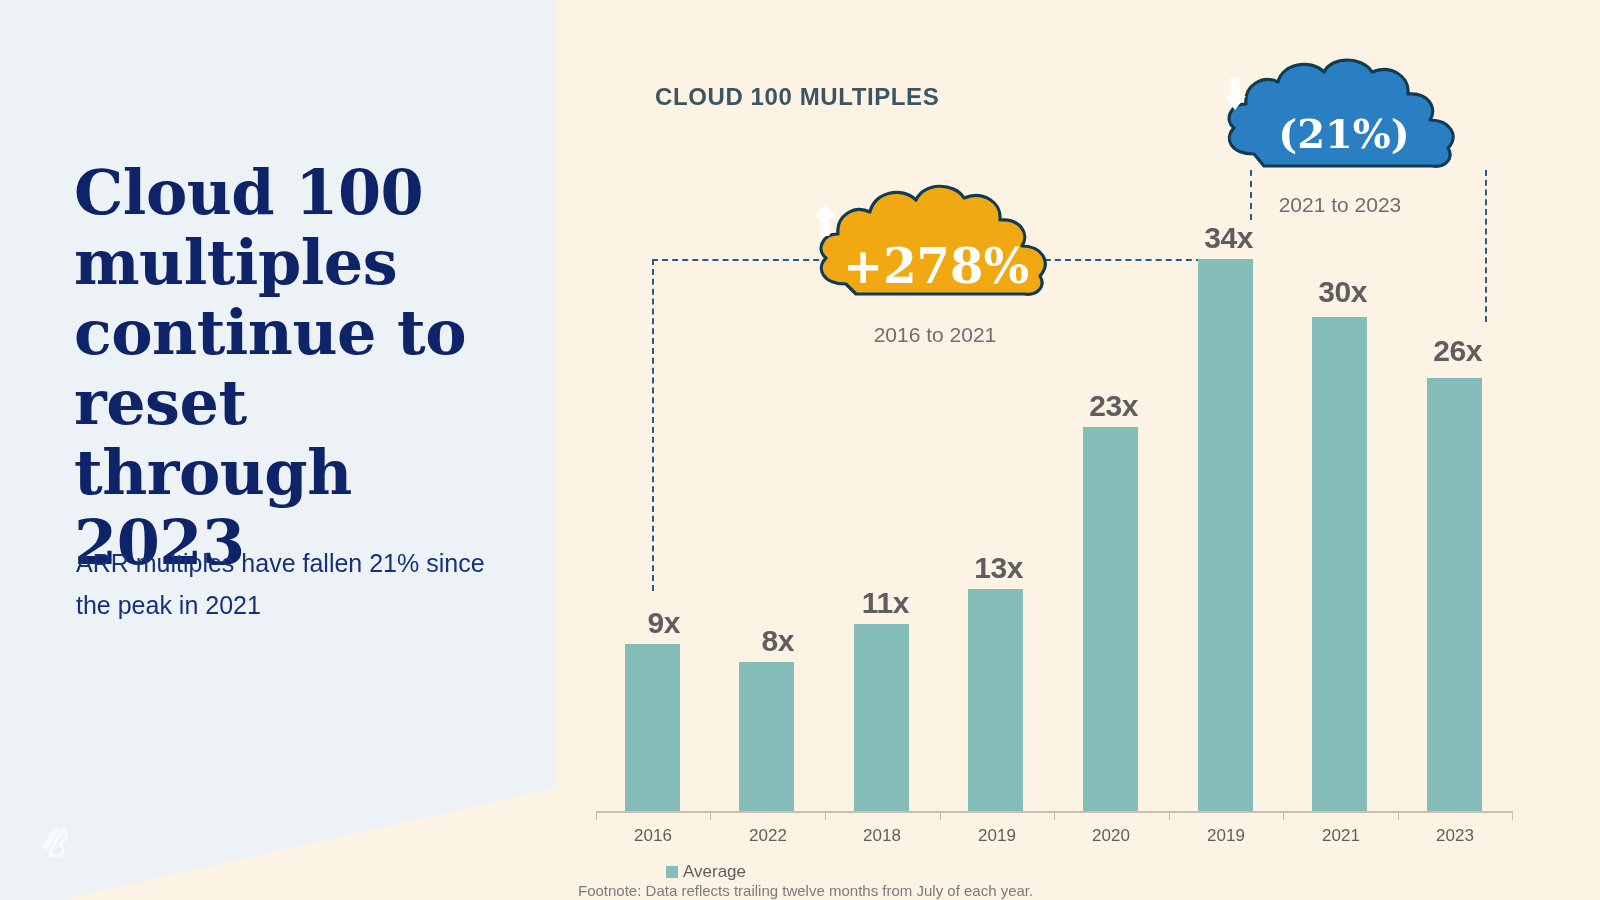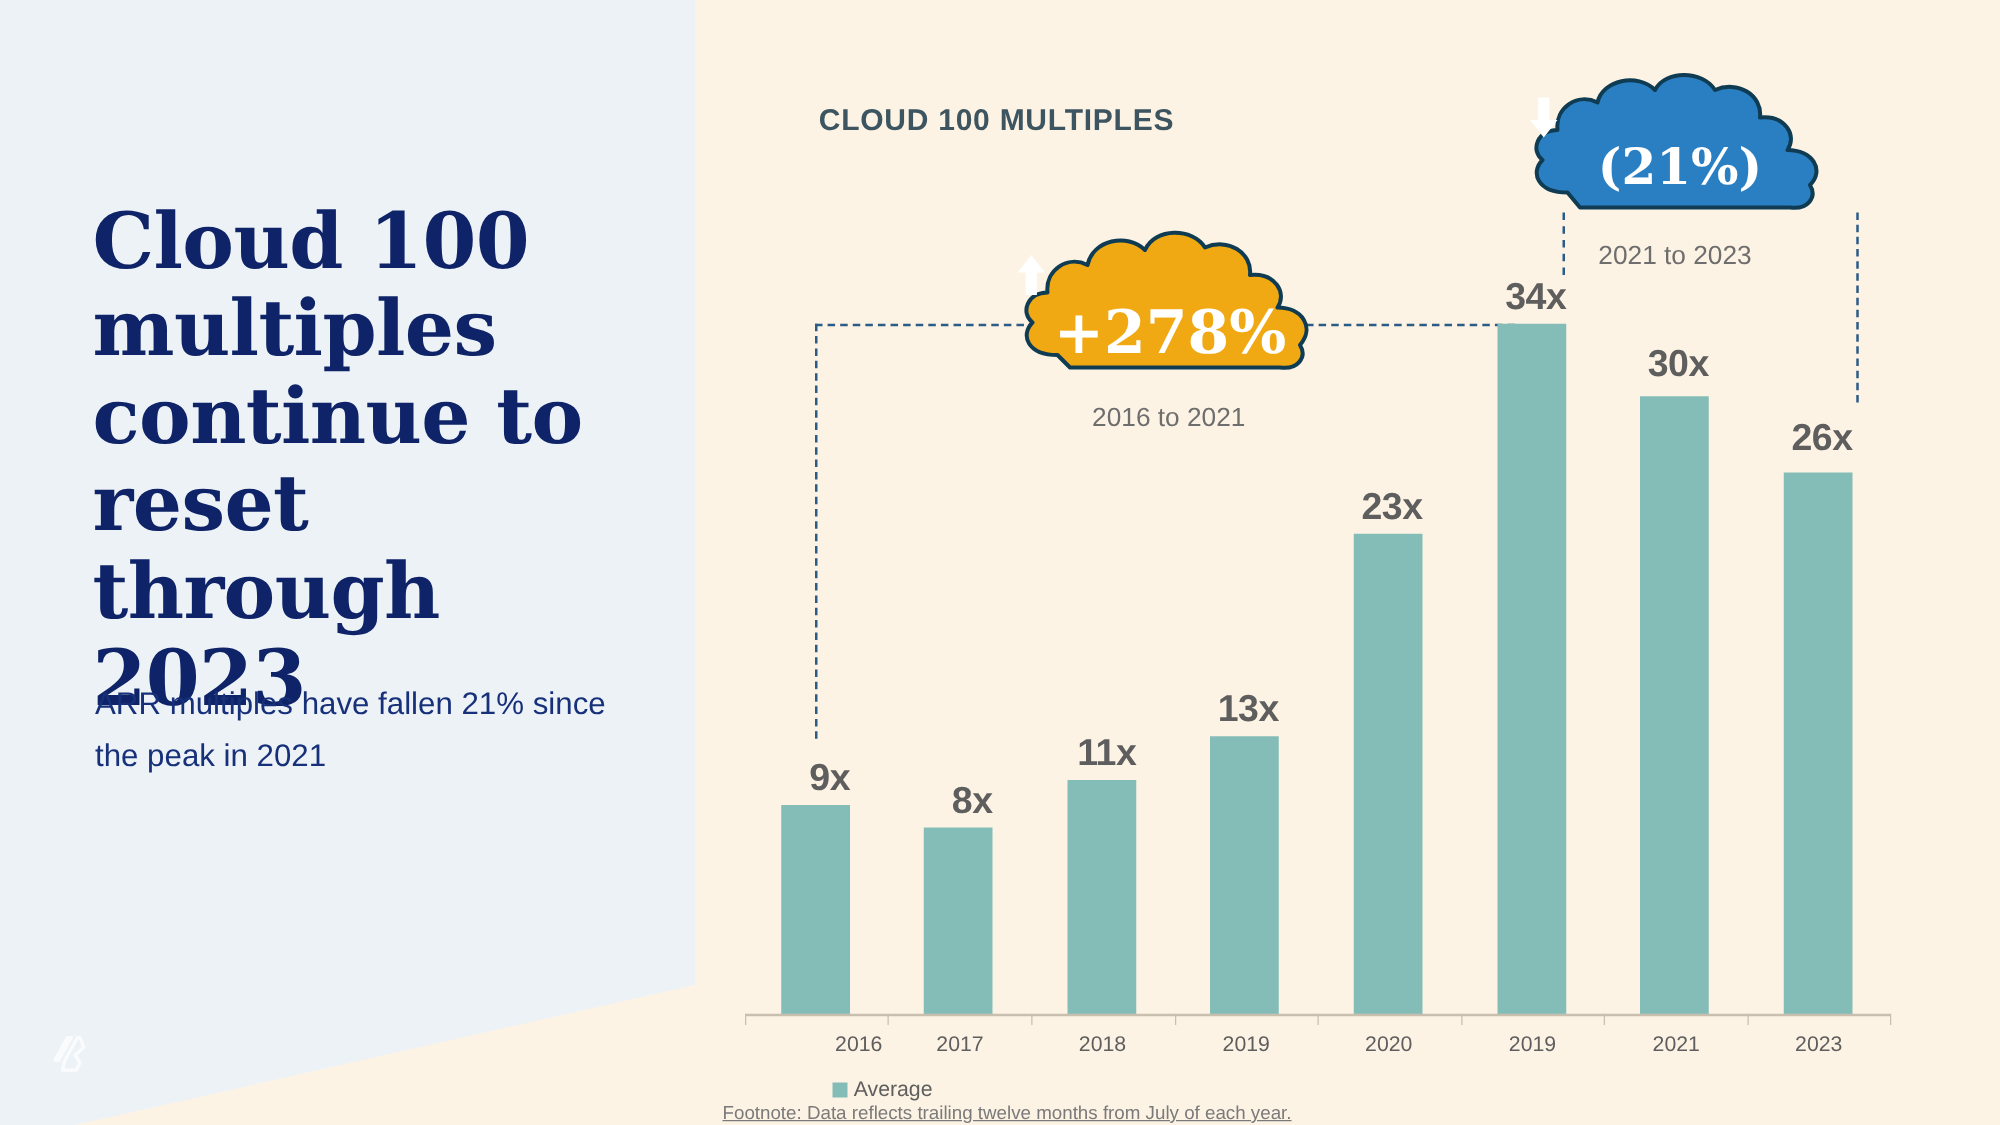--- a/index.html
+++ b/index.html
@@ -73,21 +73,21 @@
   .legend{
     position:absolute;left:0;top:862px;width:1412px;text-align:center;
     font-size:17px;color:#5E5E5E;
   }
   .legend-swatch{
     display:inline-block;width:12px;height:12px;background:#84BDB8;
     margin-right:5px;vertical-align:-1px;
   }
   .footnote{
     position:absolute;left:578px;top:882px;
-    font-size:15px;color:#7A7A7A;text-decoration:underline;
+    font-size:15px;color:#7A7A7A;
   }
 
   
   .dash-v{position:absolute;width:0;border-left:2px dashed #2B5C86;}
   .dash-h{position:absolute;height:0;border-top:2px dashed #2B5C86;}
 
   
   .cloud{position:absolute;}
   .cloud svg{display:block;overflow:visible;}
   .cloud-text{
@@ -156,22 +156,22 @@
   <div class="tick" style="left:596px;"></div>
   <div class="tick" style="left:710px;"></div>
   <div class="tick" style="left:825px;"></div>
   <div class="tick" style="left:940px;"></div>
   <div class="tick" style="left:1054px;"></div>
   <div class="tick" style="left:1169px;"></div>
   <div class="tick" style="left:1283px;"></div>
   <div class="tick" style="left:1398px;"></div>
   <div class="tick" style="left:1512px;"></div>
 
-  <div class="year-label" style="left:632px;">2016</div>
-  <div class="year-label" style="left:713px;">2017</div>
+  <div class="year-label" style="left:598px;">2016</div>
+  <div class="year-label" style="left:713px;">2022</div>
   <div class="year-label" style="left:827px;">2018</div>
   <div class="year-label" style="left:942px;">2019</div>
   <div class="year-label" style="left:1056px;">2020</div>
   <div class="year-label" style="left:1171px;">2019</div>
   <div class="year-label" style="left:1286px;">2021</div>
   <div class="year-label" style="left:1400px;">2023</div>
 
   <div class="legend">
     <span class="legend-swatch"></span><span>Average</span>
   </div>

